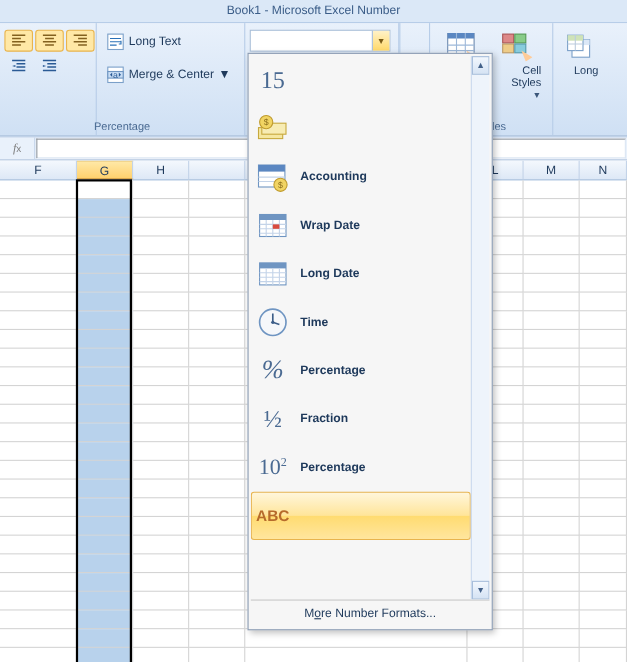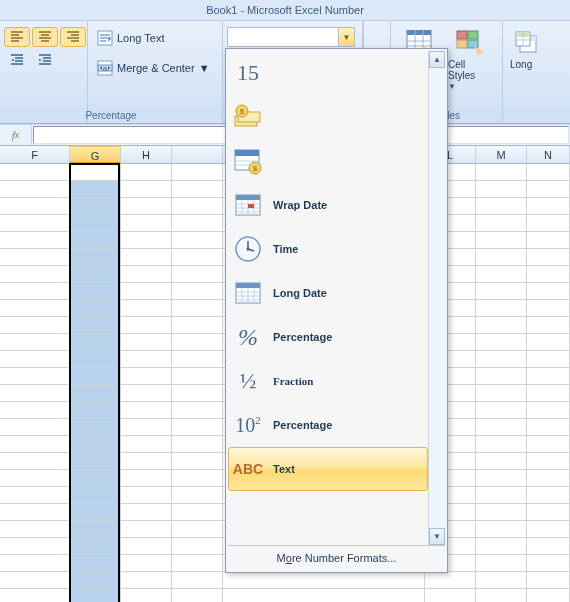--- a/index.html
+++ b/index.html
@@ -72,21 +72,21 @@
   }
   .nf-combo .dd-btn {
     width:16px; height:100%;
     border-left:1px solid #a7bdd8;
     background:linear-gradient(#fff2c8,#ffd96b);
     display:flex; align-items:center; justify-content:center;
   }
   .big-btn {
     width:50px;
     border:1px solid transparent; border-radius:3px;
-    text-align:left; padding:2px 2px 0 2px;
+    text-align:right; padding:2px 2px 0 2px;
     color:#1e395b; font-size:10px; line-height:11px;
   }
   .big-btn .ico { height:30px; display:flex; align-items:center; justify-content:center;}
   .big-btn .lbl { margin-top:1px; }
   .big-btn .dd { font-size:8px; color:#3b577a;}
   .fx-bar {
     height:22px;
     border-top:1px solid #c7d6eb;
     border-bottom:1px solid #9fb6d4;
     background:#e9f1fb;
@@ -629,20 +629,23 @@
         <div class="ico">
           <svg width="30" height="30">
             <rect x="2" y="4" width="24" height="20" fill="#fff" stroke="#6f95c2"></rect>
             <rect x="2" y="4" width="24" height="6" fill="#5b87c1"></rect>
             <line x1="2" y1="15" x2="26" y2="15" stroke="#c3d3e8"></line>
             <line x1="2" y1="19" x2="26" y2="19" stroke="#c3d3e8"></line>
             <circle cx="22" cy="22" r="6" fill="#f1d463" stroke="#bf9b2e"></circle>
             <text x="22" y="25" font-size="8" fill="#8a6d1d" text-anchor="middle">$</text>
           </svg>
         </div>
+        <div style="flex: 1 1 0%;">
+          <div class="lbl">Accounting</div>
+        </div>
       </div>
       <div class="nf-item" style="width: calc(100% - 17px);">
         <div class="ico">
           <svg width="30" height="30">
             <rect x="3" y="5" width="24" height="20" fill="#fff" stroke="#6f95c2"></rect>
             <rect x="3" y="5" width="24" height="5" fill="#6f95c2"></rect>
             <g stroke="#c3d3e8">
               <line x1="3" y1="14" x2="27" y2="14"></line>
               <line x1="3" y1="18" x2="27" y2="18"></line>
               <line x1="3" y1="22" x2="27" y2="22"></line>
@@ -653,78 +656,75 @@
             <rect x="15" y="14" width="6" height="4" fill="#d94a3e"></rect>
           </svg>
         </div>
         <div style="flex: 1 1 0%;">
           <div class="lbl">Wrap Date</div>
         </div>
       </div>
       <div class="nf-item" style="width: calc(100% - 17px);">
         <div class="ico">
           <svg width="30" height="30">
-            <circle cx="15" cy="15" r="12" fill="#f5f7fa" stroke="#6f95c2" stroke-width="1.5"></circle>
-            <line x1="15" y1="15" x2="15" y2="7" stroke="#3b5d88" stroke-width="1.5"></line>
-            <line x1="15" y1="15" x2="21" y2="17" stroke="#3b5d88" stroke-width="1.5"></line>
-            <circle cx="15" cy="15" r="1.5" fill="#3b5d88"></circle>
-          </svg>
-        </div>
-        <div style="flex: 1 1 0%;">
-          <div class="lbl">Time</div>
-        </div>
-      </div>
-      <div class="nf-item" style="width: calc(100% - 17px);">
-        <div class="ico">
-          <svg width="30" height="30">
             <rect x="3" y="5" width="24" height="20" fill="#fff" stroke="#6f95c2"></rect>
             <rect x="3" y="5" width="24" height="5" fill="#6f95c2"></rect>
             <g stroke="#c3d3e8">
               <line x1="3" y1="14" x2="27" y2="14"></line>
               <line x1="3" y1="18" x2="27" y2="18"></line>
               <line x1="3" y1="22" x2="27" y2="22"></line>
               <line x1="9" y1="10" x2="9" y2="25"></line>
               <line x1="15" y1="10" x2="15" y2="25"></line>
               <line x1="21" y1="10" x2="21" y2="25"></line>
             </g>
           </svg>
         </div>
         <div style="flex: 1 1 0%;">
           <div class="lbl">Long Date</div>
         </div>
       </div>
       <div class="nf-item" style="width: calc(100% - 17px);">
         <div class="ico">
+          <svg width="30" height="30">
+            <circle cx="15" cy="15" r="12" fill="#f5f7fa" stroke="#6f95c2" stroke-width="1.5"></circle>
+            <line x1="15" y1="15" x2="15" y2="7" stroke="#3b5d88" stroke-width="1.5"></line>
+            <line x1="15" y1="15" x2="21" y2="17" stroke="#3b5d88" stroke-width="1.5"></line>
+            <circle cx="15" cy="15" r="1.5" fill="#3b5d88"></circle>
+          </svg>
+        </div>
+        <div style="flex: 1 1 0%;">
+          <div class="lbl">Time</div>
+        </div>
+      </div>
+      <div class="nf-item" style="width: calc(100% - 17px);">
+        <div class="ico">
           <span style="font-family:Georgia,serif;font-size:24px;font-style:italic;color:#4a6a92;">%</span>
         </div>
         <div style="flex: 1 1 0%;">
           <div class="lbl">Percentage</div>
         </div>
       </div>
       <div class="nf-item" style="width: calc(100% - 17px);">
         <div class="ico">
           <span style="font-family:Georgia,serif;font-size:22px;color:#4a6a92;">½</span>
         </div>
-        <div style="flex: 1 1 0%; font-family: Liberation Serif, serif;">
+        <div style="flex: 1 1 0%;">
           <div class="lbl">Fraction</div>
         </div>
       </div>
       <div class="nf-item" style="width: calc(100% - 17px);">
         <div class="ico">
           <span style="font-family:Georgia,serif;font-size:20px;color:#4a6a92;">10<sup style="font-size:11px;">2</sup></span>
         </div>
         <div style="flex: 1 1 0%;">
           <div class="lbl">Percentage</div>
         </div>
       </div>
       <div class="nf-item hover" style="width: calc(100% - 17px);">
         <div class="ico">
           <span style="font-family:Arial;font-size:14px;font-weight:bold;color:#b66b2c;">ABC</span>
-        </div>
-        <div style="flex: 1 1 0%;">
-          <div class="lbl">Text</div>
         </div>
       </div>
     </div>
   <div class="nf-footer">
     <span>M</span><span class="u">o</span><span>re Number Formats...</span>
   </div>
 </div>
 
 </body></html>

